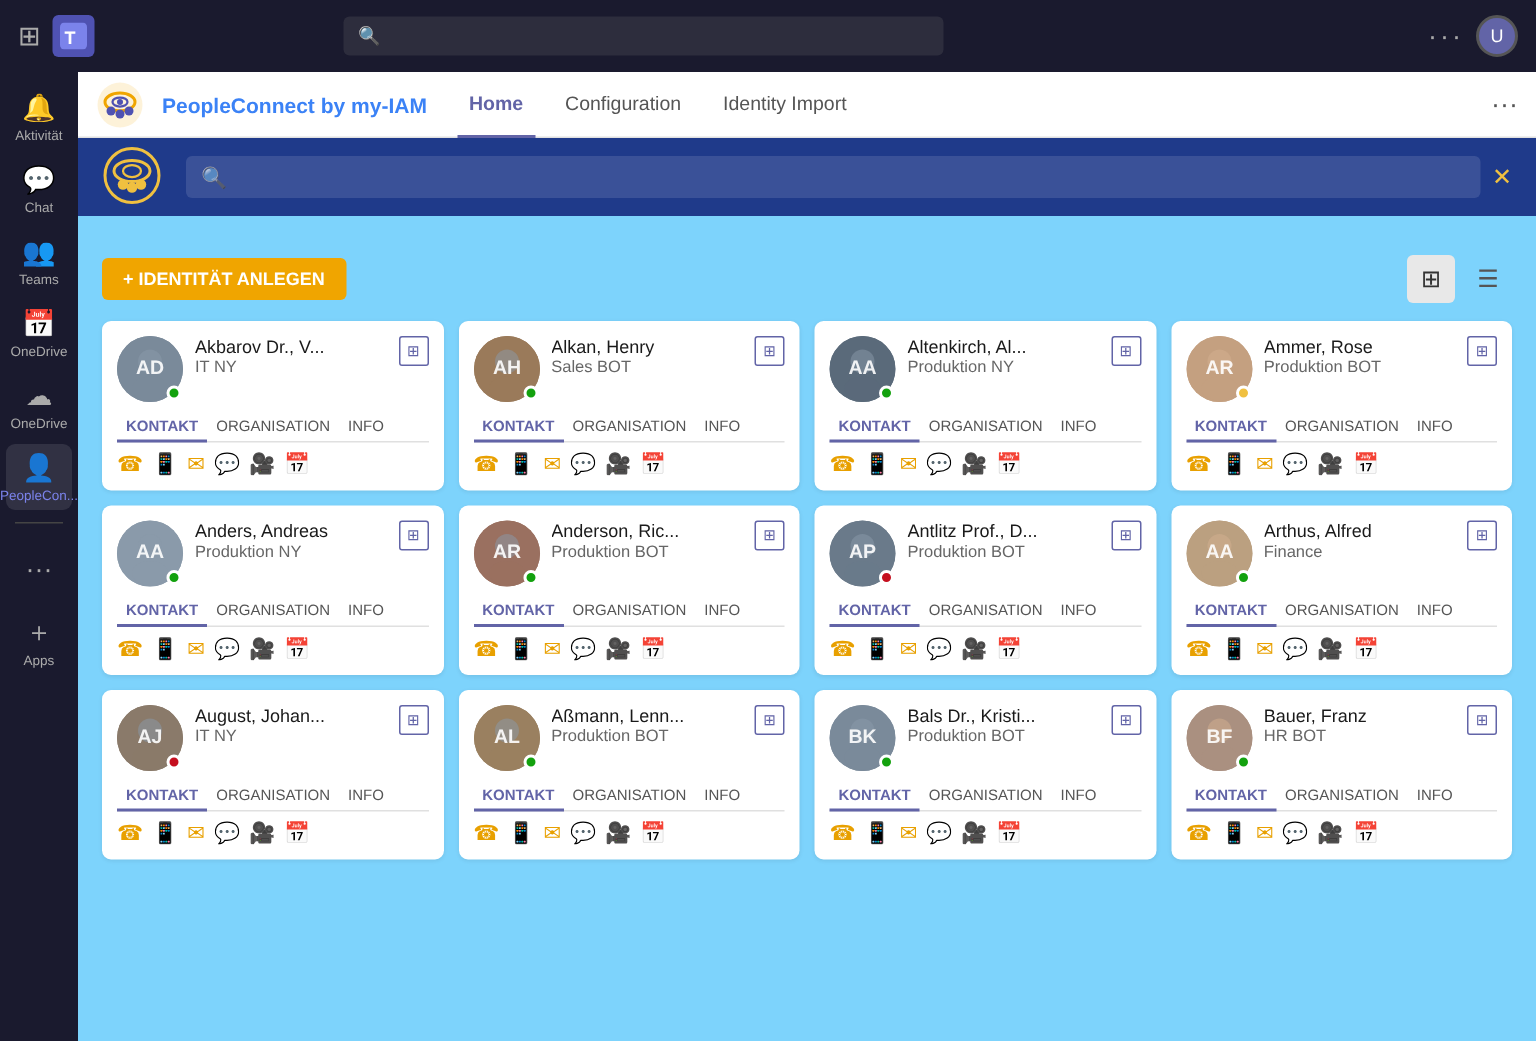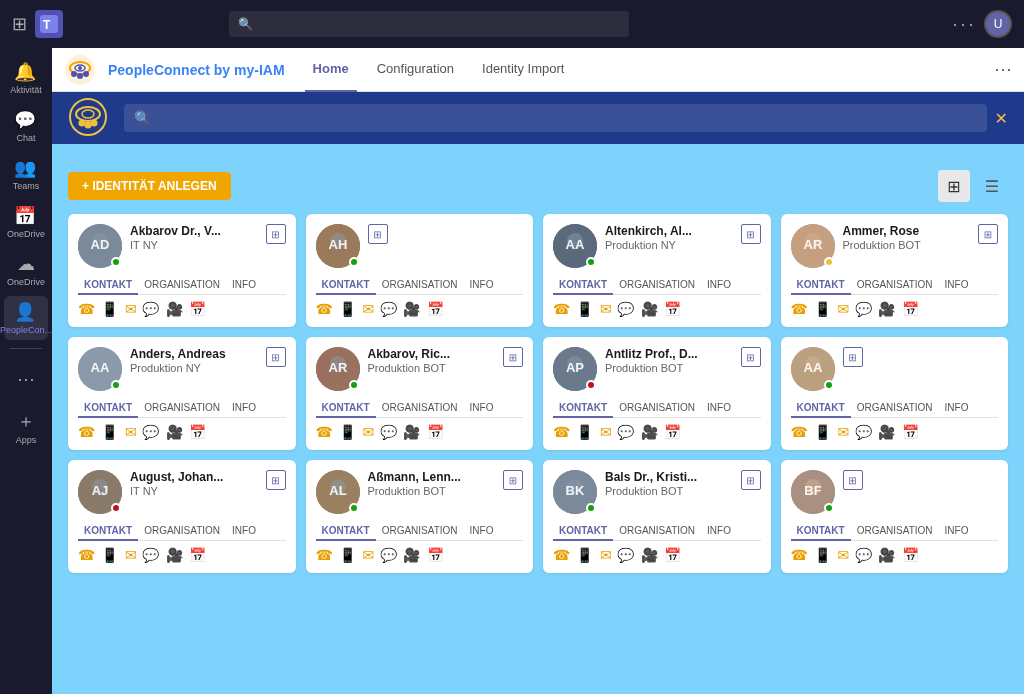--- a/index.html
+++ b/index.html
@@ -132,21 +132,21 @@
     }
     .status-dot {
       width: 10px; height: 10px; border-radius: 50%;
       border: 2px solid white;
       position: absolute; bottom: 1px; right: 1px;
     }
     .status-green { background: #13a10e; }
     .status-yellow { background: #f0c040; }
     .status-red { background: #c50f1f; }
     .card-info { flex: 1; min-width: 0; }
-    .card-name { font-weight: 700; font-size: 12px; color: #1a1a1a; white-space: nowrap; overflow: hidden; text-overflow: ellipsis; }
+    .card-name { font-weight: 400; font-size: 12px; color: #1a1a1a; white-space: nowrap; overflow: hidden; text-overflow: ellipsis; }
     .card-dept { font-size: 11px; color: #666; margin-top: 1px; }
     .card-detail-icon {
       width: 20px; height: 20px; border: 1px solid #6264a7; border-radius: 2px;
       display: flex; align-items: center; justify-content: center;
       color: #6264a7; font-size: 10px; flex-shrink: 0; cursor: pointer;
     }
     .card-tabs { display: flex; gap: 0; margin-bottom: 6px; border-bottom: 1px solid #e0e0e0; }
     .card-tab {
       font-size: 10px; color: #555; padding: 3px 6px; cursor: pointer;
       border-bottom: 2px solid transparent; margin-bottom: -1px;
@@ -316,20 +316,24 @@
         <div class="avatar-placeholder av2" style="background:#9a7a5a;">
           <svg width="44" height="44" viewBox="0 0 44 44">
             <circle cx="22" cy="22" r="22" fill="#9a7a5a"></circle>
             <circle cx="22" cy="17" r="8" fill="#8a9aaa" opacity="0.5"></circle>
             <ellipse cx="22" cy="35" rx="12" ry="8" fill="#9a7a5a" opacity="0.7"></ellipse>
             <text x="22" y="25" text-anchor="middle" font-size="13" font-weight="bold" fill="white" opacity="0.9">AH</text>
           </svg>
         </div>
         <div class="status-dot status-green"></div>
       </div>
+      <div class="card-info">
+        <div class="card-name">Alkan, Henry</div>
+        <div class="card-dept">Sales BOT</div>
+      </div>
       <div class="card-detail-icon">⊞</div>
     </div>
     <div class="card-tabs">
       <div class="card-tab active">KONTAKT</div>
       <div class="card-tab">ORGANISATION</div>
       <div class="card-tab">INFO</div>
     </div>
     <div class="card-actions">
       <span class="card-action-icon">☎</span>
       <span class="card-action-icon">📱</span>
@@ -445,21 +449,21 @@
           <svg width="44" height="44" viewBox="0 0 44 44">
             <circle cx="22" cy="22" r="22" fill="#9a7060"></circle>
             <circle cx="22" cy="17" r="8" fill="#8a9aaa" opacity="0.5"></circle>
             <ellipse cx="22" cy="35" rx="12" ry="8" fill="#9a7060" opacity="0.7"></ellipse>
             <text x="22" y="25" text-anchor="middle" font-size="13" font-weight="bold" fill="white" opacity="0.9">AR</text>
           </svg>
         </div>
         <div class="status-dot status-green"></div>
       </div>
       <div class="card-info">
-        <div class="card-name">Akbarov, Ric...</div>
+        <div class="card-name">Anderson, Ric...</div>
         <div class="card-dept">Produktion BOT</div>
       </div>
       <div class="card-detail-icon">⊞</div>
     </div>
     <div class="card-tabs">
       <div class="card-tab active">KONTAKT</div>
       <div class="card-tab">ORGANISATION</div>
       <div class="card-tab">INFO</div>
     </div>
     <div class="card-actions">
@@ -510,20 +514,24 @@
         <div class="avatar-placeholder av8" style="background:#bba080;">
           <svg width="44" height="44" viewBox="0 0 44 44">
             <circle cx="22" cy="22" r="22" fill="#bba080"></circle>
             <circle cx="22" cy="17" r="8" fill="#d4b090" opacity="0.5"></circle>
             <ellipse cx="22" cy="35" rx="12" ry="8" fill="#bba080" opacity="0.7"></ellipse>
             <text x="22" y="25" text-anchor="middle" font-size="13" font-weight="bold" fill="white" opacity="0.9">AA</text>
           </svg>
         </div>
         <div class="status-dot status-green"></div>
       </div>
+      <div class="card-info">
+        <div class="card-name">Arthus, Alfred</div>
+        <div class="card-dept">Finance</div>
+      </div>
       <div class="card-detail-icon">⊞</div>
     </div>
     <div class="card-tabs">
       <div class="card-tab active">KONTAKT</div>
       <div class="card-tab">ORGANISATION</div>
       <div class="card-tab">INFO</div>
     </div>
     <div class="card-actions">
       <span class="card-action-icon">☎</span>
       <span class="card-action-icon">📱</span>
@@ -638,20 +646,24 @@
         <div class="avatar-placeholder av12" style="background:#aa9080;">
           <svg width="44" height="44" viewBox="0 0 44 44">
             <circle cx="22" cy="22" r="22" fill="#aa9080"></circle>
             <circle cx="22" cy="17" r="8" fill="#d4b090" opacity="0.5"></circle>
             <ellipse cx="22" cy="35" rx="12" ry="8" fill="#aa9080" opacity="0.7"></ellipse>
             <text x="22" y="25" text-anchor="middle" font-size="13" font-weight="bold" fill="white" opacity="0.9">BF</text>
           </svg>
         </div>
         <div class="status-dot status-green"></div>
       </div>
+      <div class="card-info">
+        <div class="card-name">Bauer, Franz</div>
+        <div class="card-dept">HR BOT</div>
+      </div>
       <div class="card-detail-icon">⊞</div>
     </div>
     <div class="card-tabs">
       <div class="card-tab active">KONTAKT</div>
       <div class="card-tab">ORGANISATION</div>
       <div class="card-tab">INFO</div>
     </div>
     <div class="card-actions">
       <span class="card-action-icon">☎</span>
       <span class="card-action-icon">📱</span>

